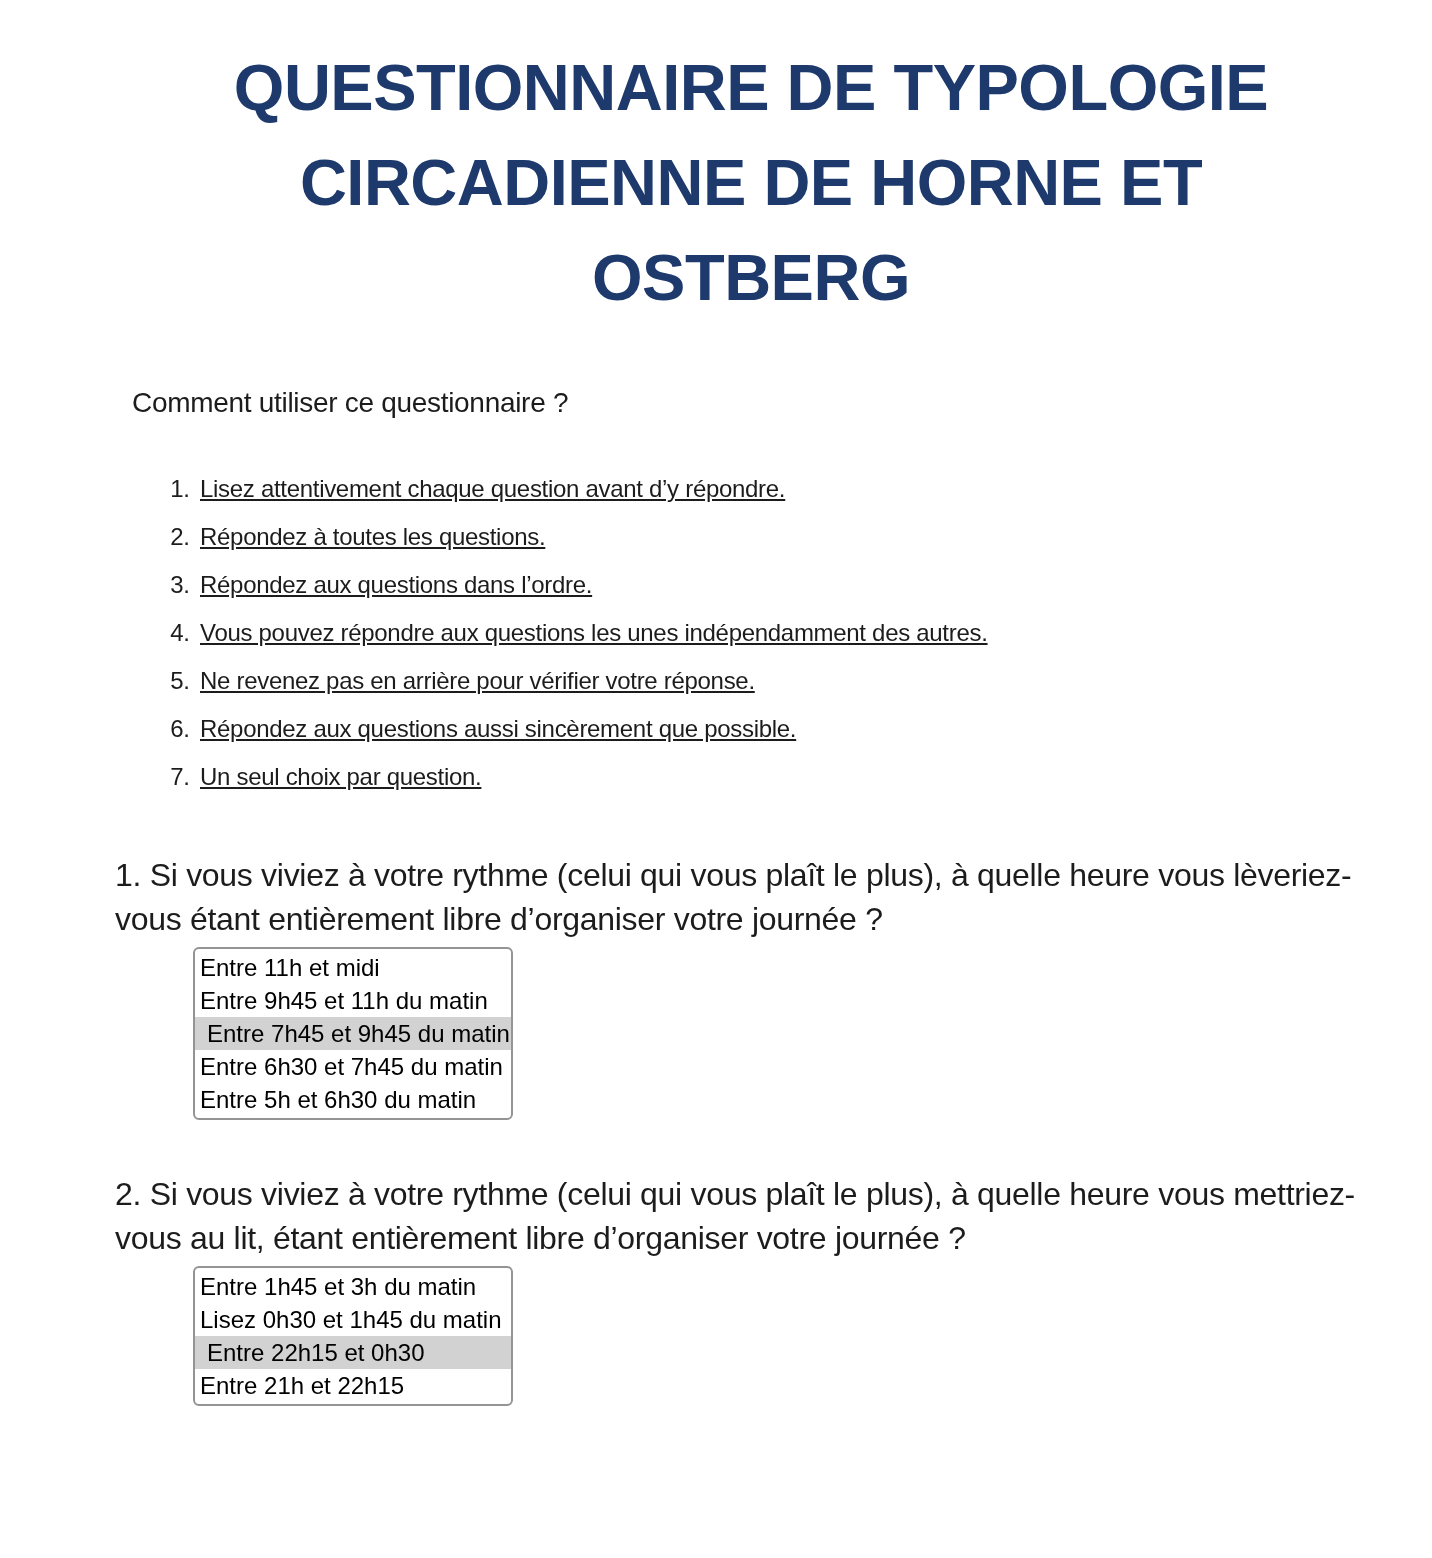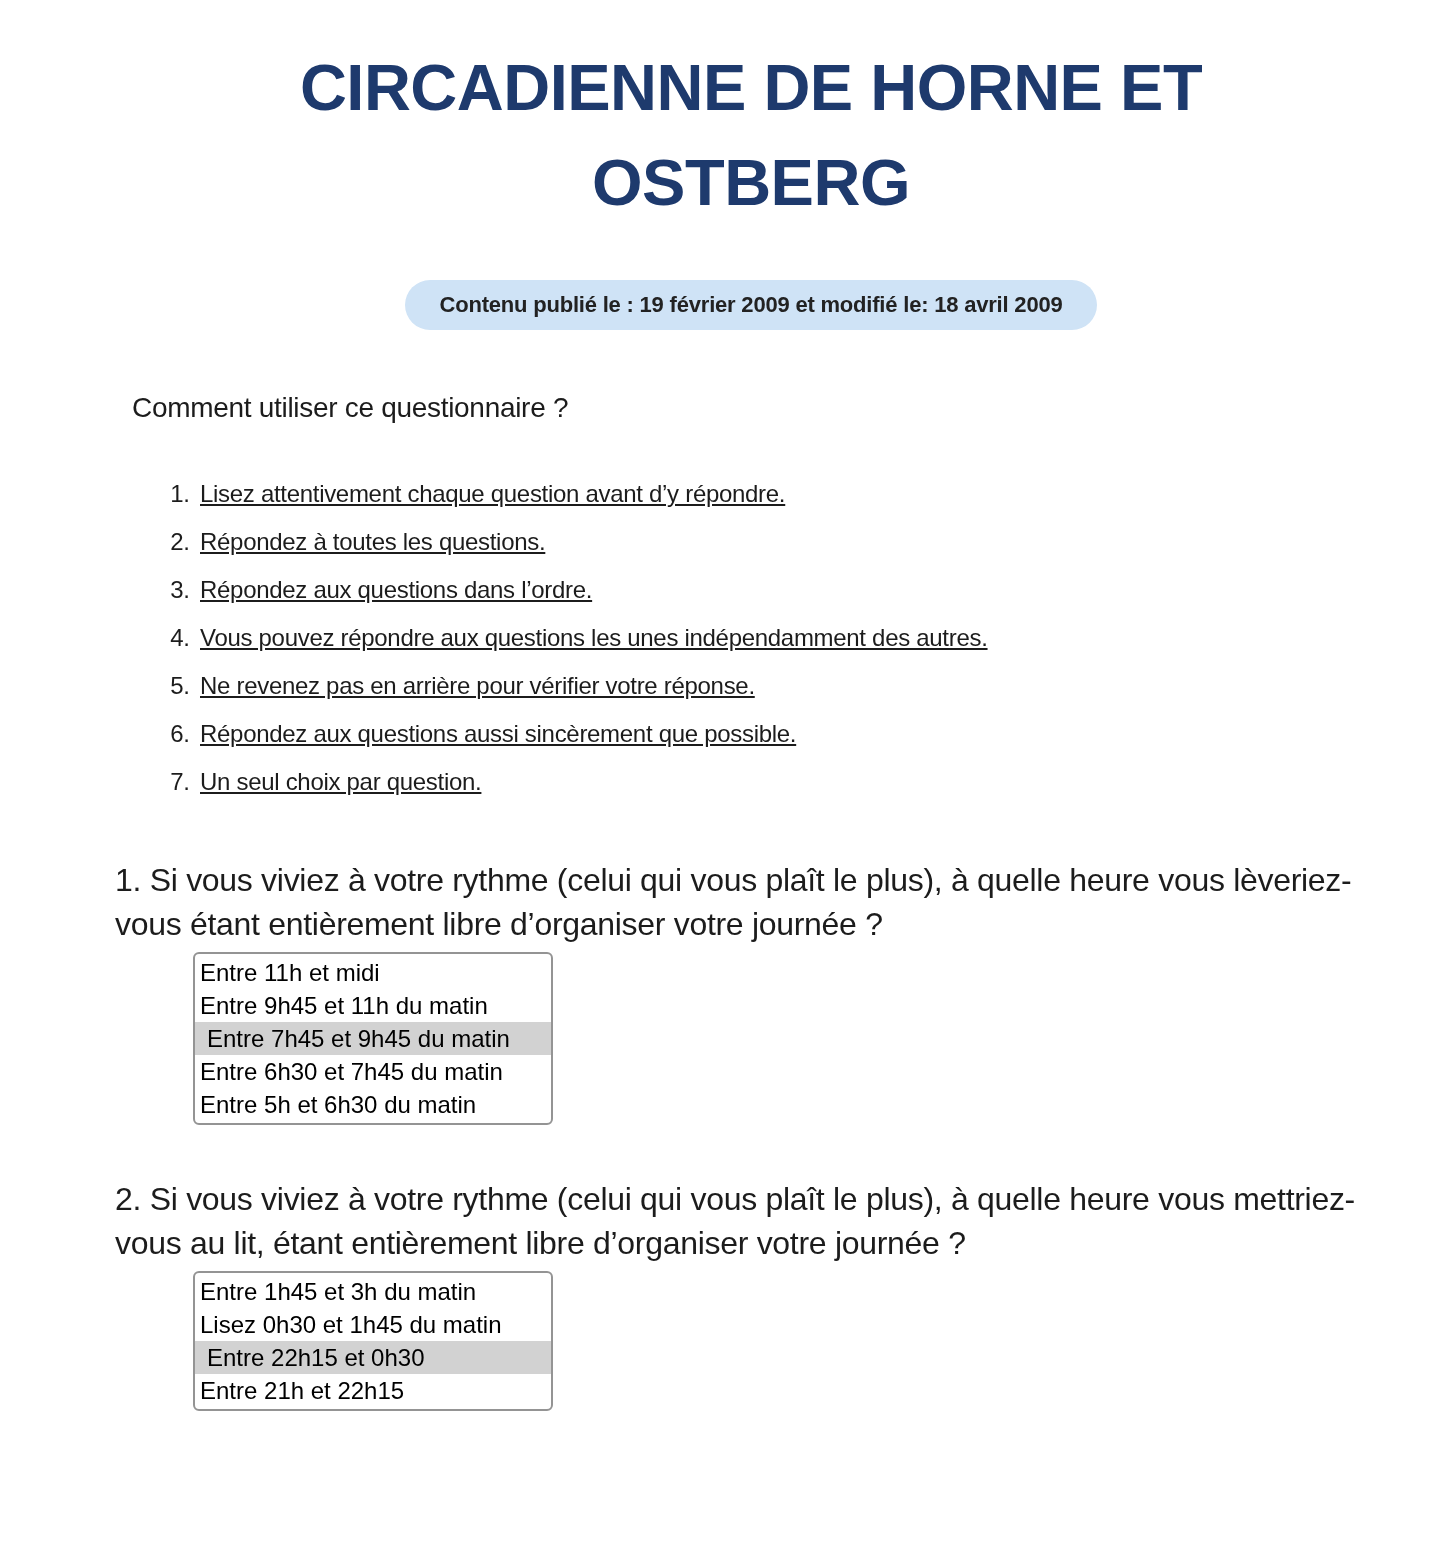--- a/index.html
+++ b/index.html
@@ -70,21 +70,21 @@
     margin: 52px 0 0 0;
     font-size: 32px;
     line-height: 44px;
     letter-spacing: -0.3px;
     max-width: 1280px;
   }
 
   
   .listbox {
     margin: 6px 0 0 78px;
-    width: 360px;
+    width: 320px;
     border: 2px solid #949494;
     border-radius: 6px;
     background: #ffffff;
     padding: 2px 0;
   }
   .option {
     font-size: 24px;
     line-height: 33px;
     padding: 0 3px 0 5px;
     white-space: nowrap;
@@ -98,27 +98,25 @@
     padding-left: 12px;
   }
   .question + .question { margin-top: 0; }
 </style>
 </head>
 <body>
 
 <div class="page">
 
   <h1 class="title">
+    <span class="title-line">QUESTIONNAIRE DE TYPOLOGIE</span>
     <span class="title-line">CIRCADIENNE DE HORNE ET</span>
     <span class="title-line">OSTBERG</span>
   </h1>
 
-  <div class="badge-row">
-    <span class="badge">Contenu publié le : 19 février 2009 et modifié le: 18 avril 2009</span>
-  </div>
 
   <p class="intro">Comment utiliser ce questionnaire ?</p>
 
   <ol class="instructions">
 
       <li class="instruction">Lisez attentivement chaque question avant d’y répondre.</li>
 
       <li class="instruction">Répondez à toutes les questions.</li>
 
       <li class="instruction">Répondez aux questions dans l’ordre.</li>

